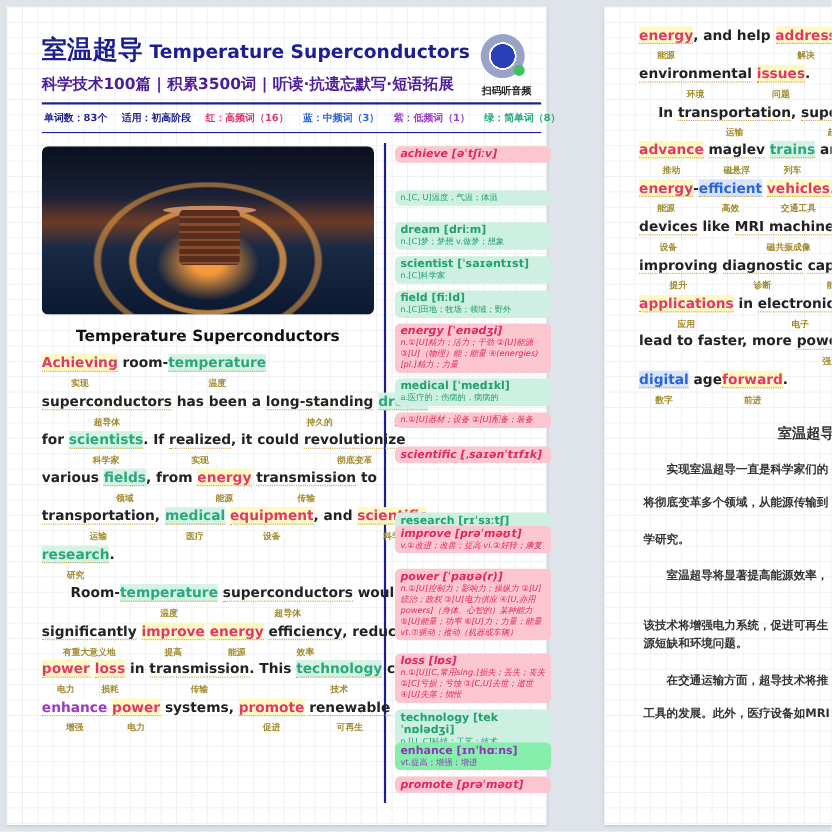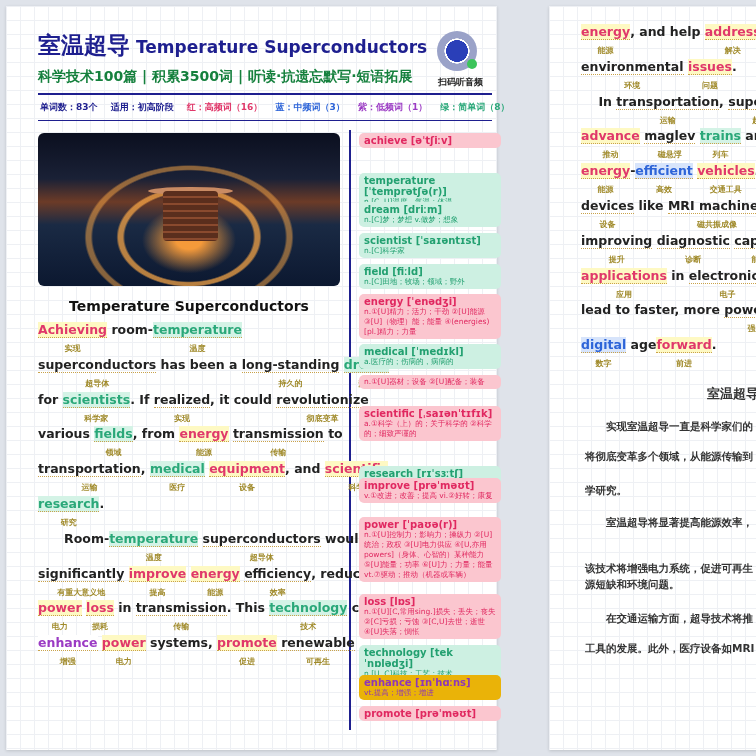--- a/index.html
+++ b/index.html
@@ -5,21 +5,21 @@
   html,body{margin:0;padding:0;}
   body{width:756px;height:756px;overflow:hidden;background:#dfe3ea;font-family:"DejaVu Sans",sans-serif;position:relative;}
   .page{position:absolute;background:#fff;box-shadow:0 1px 3px rgba(0,0,0,.15);
     background-image:linear-gradient(#eef0f4 1px,transparent 1px),linear-gradient(90deg,#eef0f4 1px,transparent 1px);
     background-size:14px 14px;}
   #pageL{left:6px;top:6px;width:491px;height:744px;}
   #pageR{left:549px;top:6px;width:220px;height:744px;}
   .hdr-title{position:absolute;left:38px;top:30px;color:#1e1f8f;font-weight:bold;white-space:nowrap;}
   .hdr-title .cn{font-size:23px;}
   .hdr-title .en{font-size:17px;margin-left:6px;}
-  .hdr-sub{position:absolute;left:38px;top:68px;color:#15803d;font-weight:bold;font-size:14px;white-space:nowrap;}
+  .hdr-sub{position:absolute;left:38px;top:68px;color:#4c1d95;font-weight:bold;font-size:14px;white-space:nowrap;}
   .hdr-line{position:absolute;left:38px;top:93px;width:454px;height:2px;background:#1e1f8f;}
   .hdr-line2{position:absolute;left:38px;top:120px;width:454px;height:1px;background:#1e1f8f;}
   .stats{position:absolute;left:40px;top:101px;font-size:9px;font-weight:bold;white-space:nowrap;}
   .stats span{margin-right:10px;}
   .qr{position:absolute;left:437px;top:31px;width:40px;height:40px;border-radius:50%;
     background:radial-gradient(circle,#2a3fb8 0 38%,#fff 39% 44%,#9aa2c8 45% 100%);}
   .qr .dot{position:absolute;right:0;bottom:2px;width:10px;height:10px;border-radius:50%;background:#3cc45a;}
   .qr-label{position:absolute;left:438px;top:76px;font-size:9px;font-weight:bold;color:#222;white-space:nowrap;}
   .hero{position:absolute;left:38px;top:133px;width:302px;height:153px;border-radius:6px;overflow:hidden;
     background:radial-gradient(ellipse at 50% 70%,#f59a3a 0 6%,transparent 22%),
@@ -33,24 +33,24 @@
   .w{position:relative;display:inline-block;border-bottom:1px dotted #c9a24a;}
   .w .g{position:absolute;left:50%;transform:translateX(-50%);top:21px;font-size:8px;color:#a08a2a;font-weight:bold;white-space:nowrap;}
   .r{color:#e0386a;background:#fef9c3;}
   .gr{color:#2aa879;background:#d4f3e6;}
   .p{color:#9b3bc4;background:#ffffff;}
   .b{color:#2d64d8;background:#d7e4fb;}
   .card{position:absolute;left:359px;width:142px;border-radius:5px;padding:2px 5px;box-sizing:border-box;}
   .card .hw{font-size:10px;font-weight:bold;}
   .card .df{font-size:7.5px;line-height:10px;}
   .card.red{background:#fbc6cf;}
-  .card.red .hw,.card.red .df{color:#e02860;}
+  .card.red .hw,.card.red .df{color:#e02860;font-style:italic;}
   .card.green{background:#cdf0e2;}
   .card.green .hw,.card.green .df{color:#22a070;}
-  .card.purple{background:#eab308;}
+  .card.purple{background:#86efac;}
   .card.purple .hw,.card.purple .df{color:#8e36b8;}
   .rline{position:absolute;left:581px;white-space:nowrap;font-size:12.5px;font-weight:bold;color:#222;}
   .cn-title{position:absolute;left:707px;top:385px;font-size:13px;font-weight:bold;color:#333;white-space:nowrap;}
   .cnp{position:absolute;left:585px;font-size:10.5px;font-weight:bold;color:#333;white-space:nowrap;}
 </style>
 </head>
 <body>
 
 <div class="page" id="pageL"></div>
 <div class="page" id="pageR"></div>
@@ -91,21 +91,20 @@
     <div class="line" style="top: 530.8px;"><span style="white-space: pre;">      Room-</span><span class="w gr">temperature<span class="g">温度</span></span><span style="white-space: pre;"> </span><span class="w">superconductors<span class="g">超导体</span></span><span style="white-space: pre;"> would</span></div>
     <div class="line" style="top: 565.6px;"><span class="w">significantly<span class="g">有重大意义地</span></span><span style="white-space: pre;"> </span><span class="w r">improve<span class="g">提高</span></span><span style="white-space: pre;"> </span><span class="w r">energy<span class="g">能源</span></span><span style="white-space: pre;"> </span><span class="w">efficiency<span class="g">效率</span></span><span style="white-space: pre;">, reducing</span></div>
     <div class="line" style="top: 600.4px;"><span class="w r">power<span class="g">电力</span></span><span style="white-space: pre;"> </span><span class="w r">loss<span class="g">损耗</span></span><span style="white-space: pre;"> in </span><span class="w">transmission<span class="g">传输</span></span><span style="white-space: pre;">. This </span><span class="w gr">technology<span class="g">技术</span></span><span style="white-space: pre;"> could</span></div>
     <div class="line" style="top: 635.2px;"><span class="w p">enhance<span class="g">增强</span></span><span style="white-space: pre;"> </span><span class="w r">power<span class="g">电力</span></span><span style="white-space: pre;"> systems, </span><span class="w r">promote<span class="g">促进</span></span><span style="white-space: pre;"> </span><span class="w">renewable<span class="g">可再生</span></span></div>
   </div>
 <div id="vocabCards">
     <div class="card red" style="top: 133px;">
       <div class="hw">achieve [əˈtʃiːv]</div>
     </div>
     <div class="card green" style="top: 173px;">
-      <div class="hw">temperature [ˈtemprətʃə(r)]</div>
       <div class="df">n.[C, U]温度，气温；体温</div>
     </div>
     <div class="card green" style="top: 202px;">
       <div class="hw">dream [driːm]</div>
       <div class="df">n.[C]梦；梦想 v.做梦；想象</div>
     </div>
     <div class="card green" style="top: 233px;">
       <div class="hw">scientist [ˈsaɪəntɪst]</div>
       <div class="df">n.[C]科学家</div>
     </div>
@@ -119,21 +118,20 @@
     </div>
     <div class="card green" style="top: 344px;">
       <div class="hw">medical [ˈmedɪkl]</div>
       <div class="df">a.医疗的；伤病的，病病的</div>
     </div>
     <div class="card red" style="top: 375px;">
       <div class="df">n.①[U]器材；设备 ②[U]配备；装备</div>
     </div>
     <div class="card red" style="top: 406px;">
       <div class="hw">scientific [ˌsaɪənˈtɪfɪk]</div>
-      <div class="df">a.①科学（上）的；关于科学的 ②科学的；细致严谨的</div>
     </div>
     <div class="card green" style="top: 448px; margin-top: 18px;">
       <div class="hw">research [rɪˈsɜːtʃ]</div>
       <div class="df">n.[U]研究；调查 v.研究；探讨；调查</div>
     </div>
     <div class="card red" style="top: 478px;">
       <div class="hw">improve [prəˈməʊt]</div>
       <div class="df">v.①改进；改善；提高 vi.②好转；康复</div>
     </div>
     <div class="card red" style="top: 517px;">

